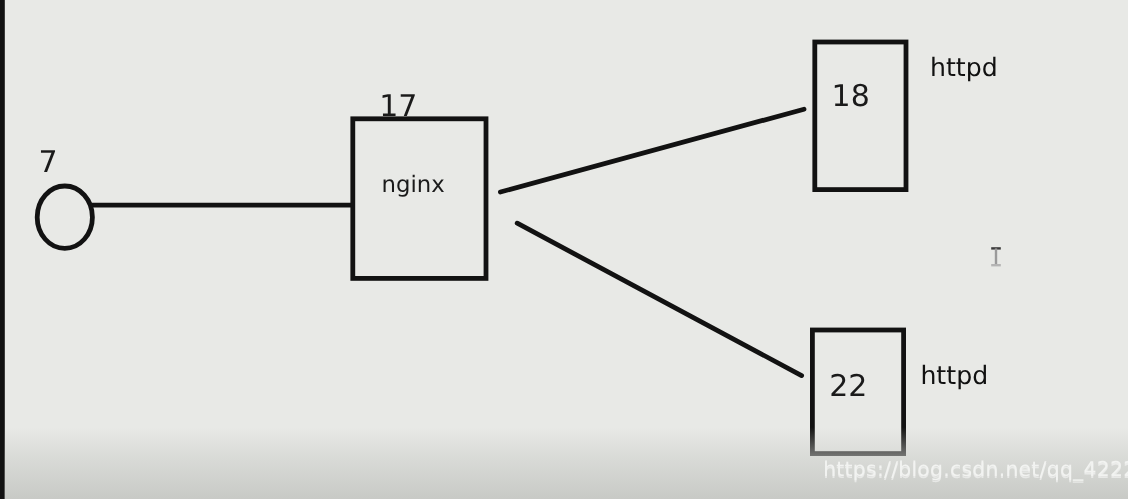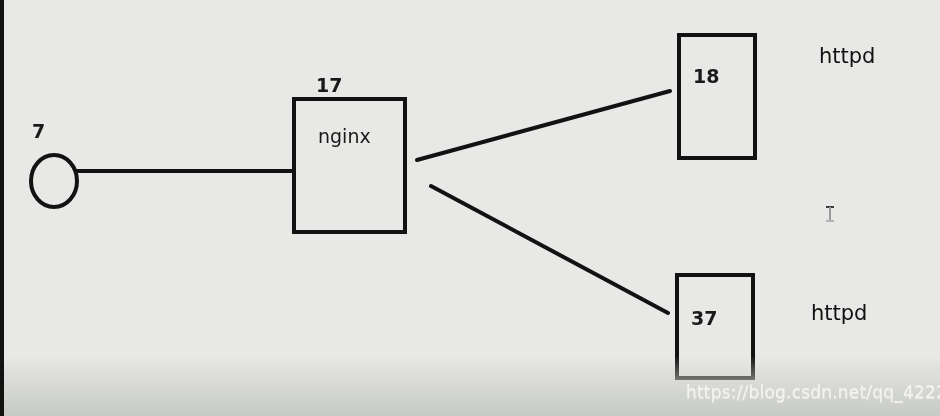--- a/index.html
+++ b/index.html
@@ -42,32 +42,30 @@
   .node-label {
     position: absolute;
     color: #1a1a1a;
     font-size: 19px;
     line-height: 1;
     white-space: nowrap;
   }
   .pid-label {
     position: absolute;
     color: #1a1a1a;
-    font-size: 19px;
+    font-size: 25px;
     line-height: 1;
     white-space: nowrap;
-    font-weight: bold;
   }
   .side-label {
     position: absolute;
     color: #111111;
     font-size: 21px;
     line-height: 1;
     white-space: nowrap;
-    margin-left: 44px;
   }
   .watermark {
     position: absolute;
     left: 686px;
     top: 382px;
     color: #f2f3f1;
     font-size: 17px;
     letter-spacing: 0.2px;
     white-space: nowrap;
     text-shadow: 0 1px 0 rgba(255,255,255,0.5);
@@ -116,27 +114,27 @@
 
     <rect x="679" y="35" width="76" height="123" fill="none" stroke="#121212" stroke-width="4"></rect>
 
     <rect x="677" y="275" width="76" height="103" fill="none" stroke="#121212" stroke-width="4"></rect>
   </svg>
 
   <div class="pid-label" style="left:32px; top:122px;">7</div>
 
   <div class="pid-label" style="left:316px; top:76px;">17</div>
 
-  <div class="node-label" style="left:318px; top:127px;">nginx</div>
+  <div class="node-label" style="left:318px; top:145px;">nginx</div>
 
   <div class="pid-label" style="left:693px; top:67px;">18</div>
 
   <div class="side-label" style="left:775px; top:46px;">httpd</div>
 
-  <div class="pid-label" style="left:691px; top:309px;">37</div>
+  <div class="pid-label" style="left:691px; top:309px;">22</div>
 
   <div class="side-label" style="left:767px; top:303px;">httpd</div>
 
   <div class="bottom-fade"></div>
 
   <div class="watermark">https://blog.csdn.net/qq_42227818</div>
 
   <div class="text-cursor">
     <div class="serif-top"></div>
     <div class="bar"></div>

